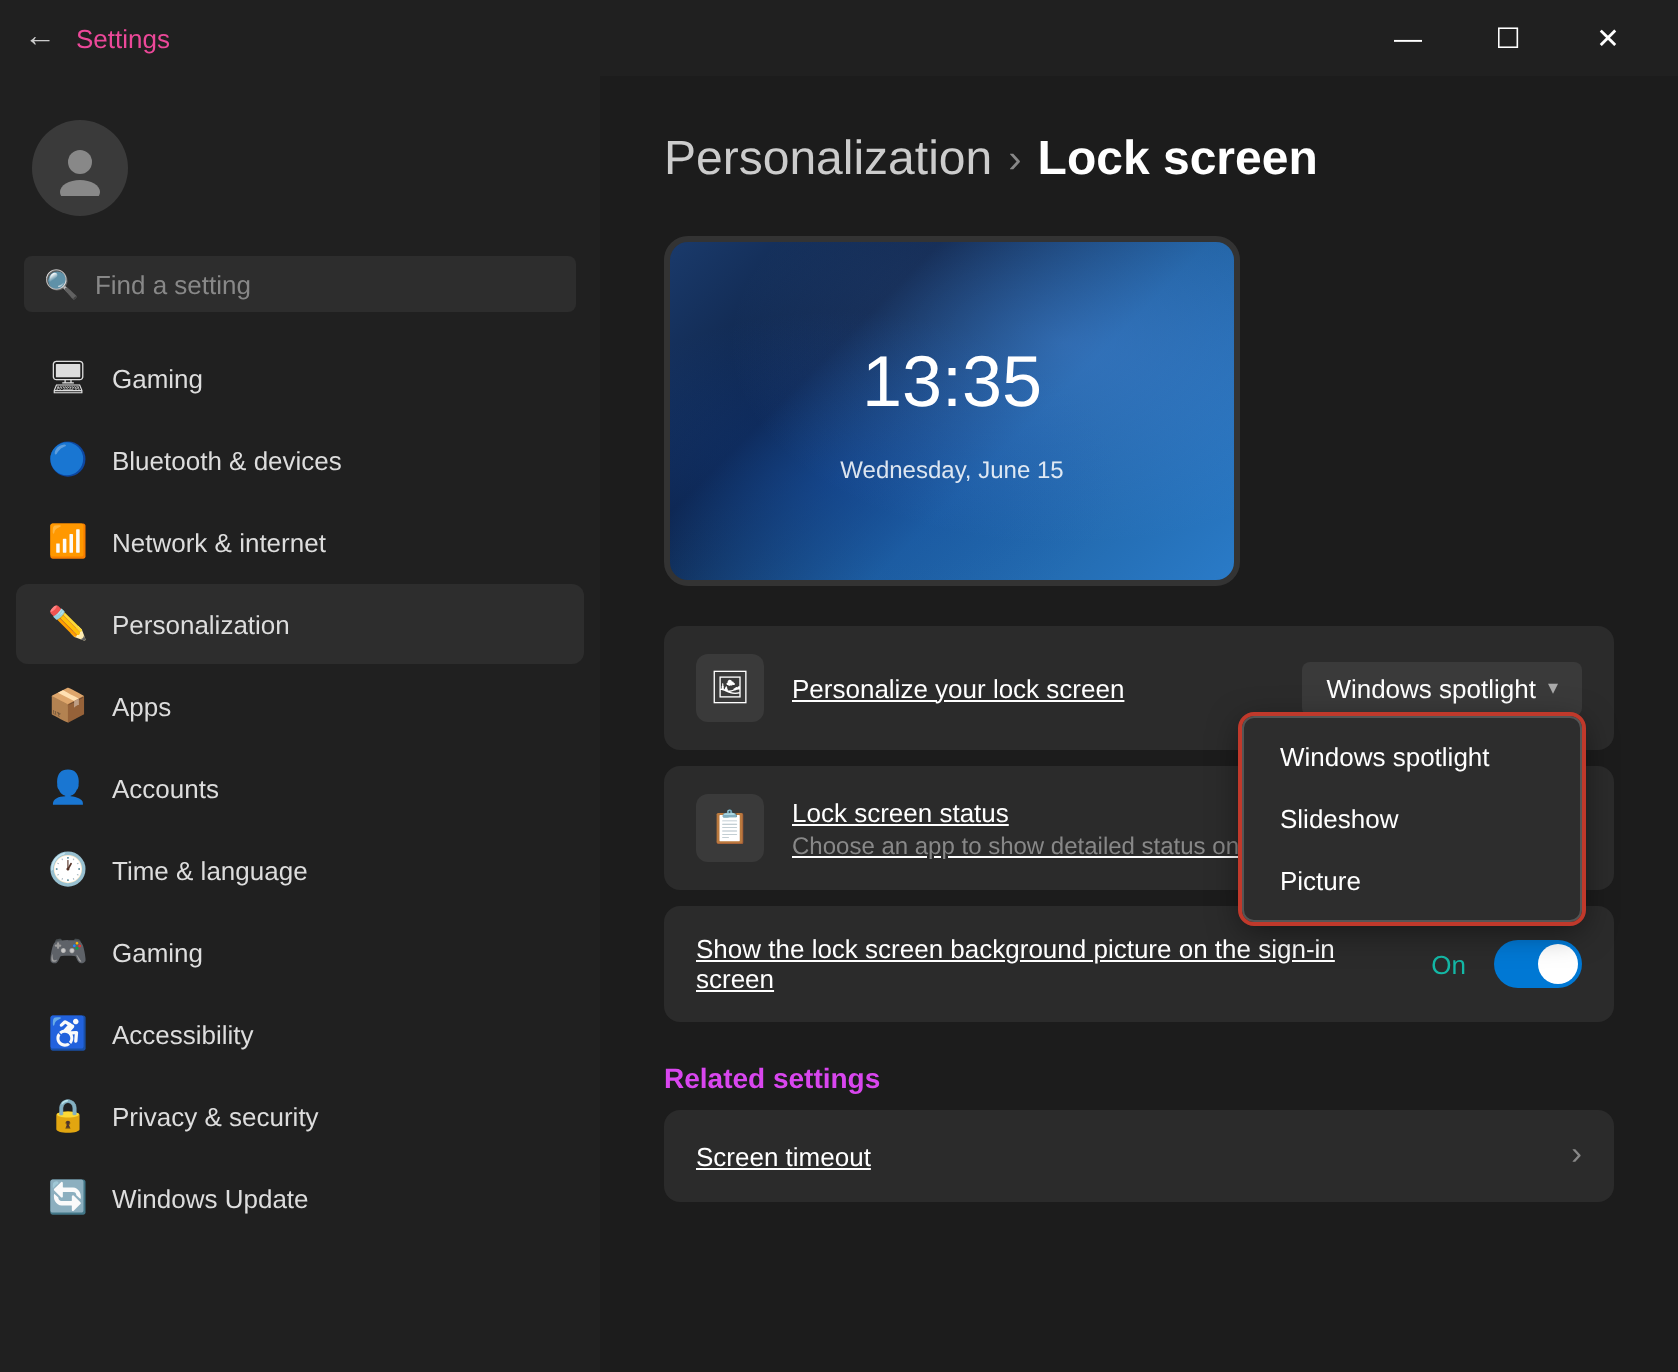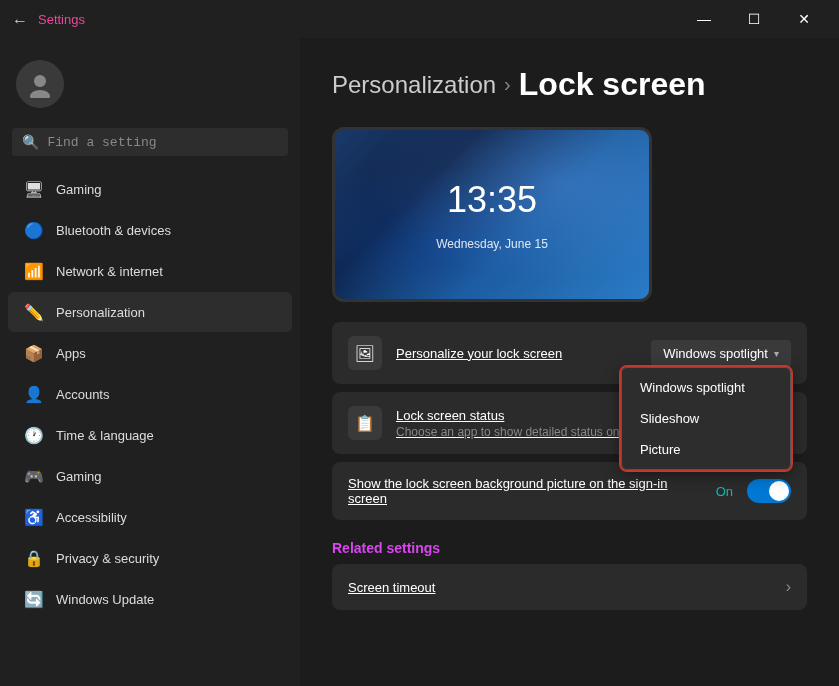--- a/index.html
+++ b/index.html
@@ -91,21 +91,20 @@
       padding: 6px 10px;
       gap: 8px;
     }
     .search-input {
       background: transparent;
       border: none;
       color: #f0abfc;
       font-size: 13px;
       outline: none;
       flex: 1;
-      font-family: Liberation Mono, monospace;
     }
     .search-input::placeholder { color: #888; }
     .search-icon { color: #888; font-size: 14px; }
 
     .nav-item {
       display: flex;
       align-items: center;
       gap: 12px;
       padding: 10px 16px;
       cursor: pointer;
@@ -137,28 +136,28 @@
       gap: 8px;
       margin-bottom: 24px;
     }
     .breadcrumb-parent {
       font-size: 24px;
       color: #ccc;
       font-weight: 400;
     }
     .breadcrumb-sep { font-size: 20px; color: #888; }
     .breadcrumb-current {
-      font-size: 32px;
+      font-size: 24px;
       font-weight: 700;
       color: #fff;
     }
 
     
     .lock-preview {
-      width: 320px;
+      width: 288px;
       height: 175px;
       border-radius: 12px;
       background: linear-gradient(135deg, #1a3a6b 0%, #0d2144 30%, #1e5f9e 60%, #2a7bc8 100%);
       margin-bottom: 20px;
       display: flex;
       flex-direction: column;
       align-items: center;
       justify-content: center;
       position: relative;
       overflow: hidden;

